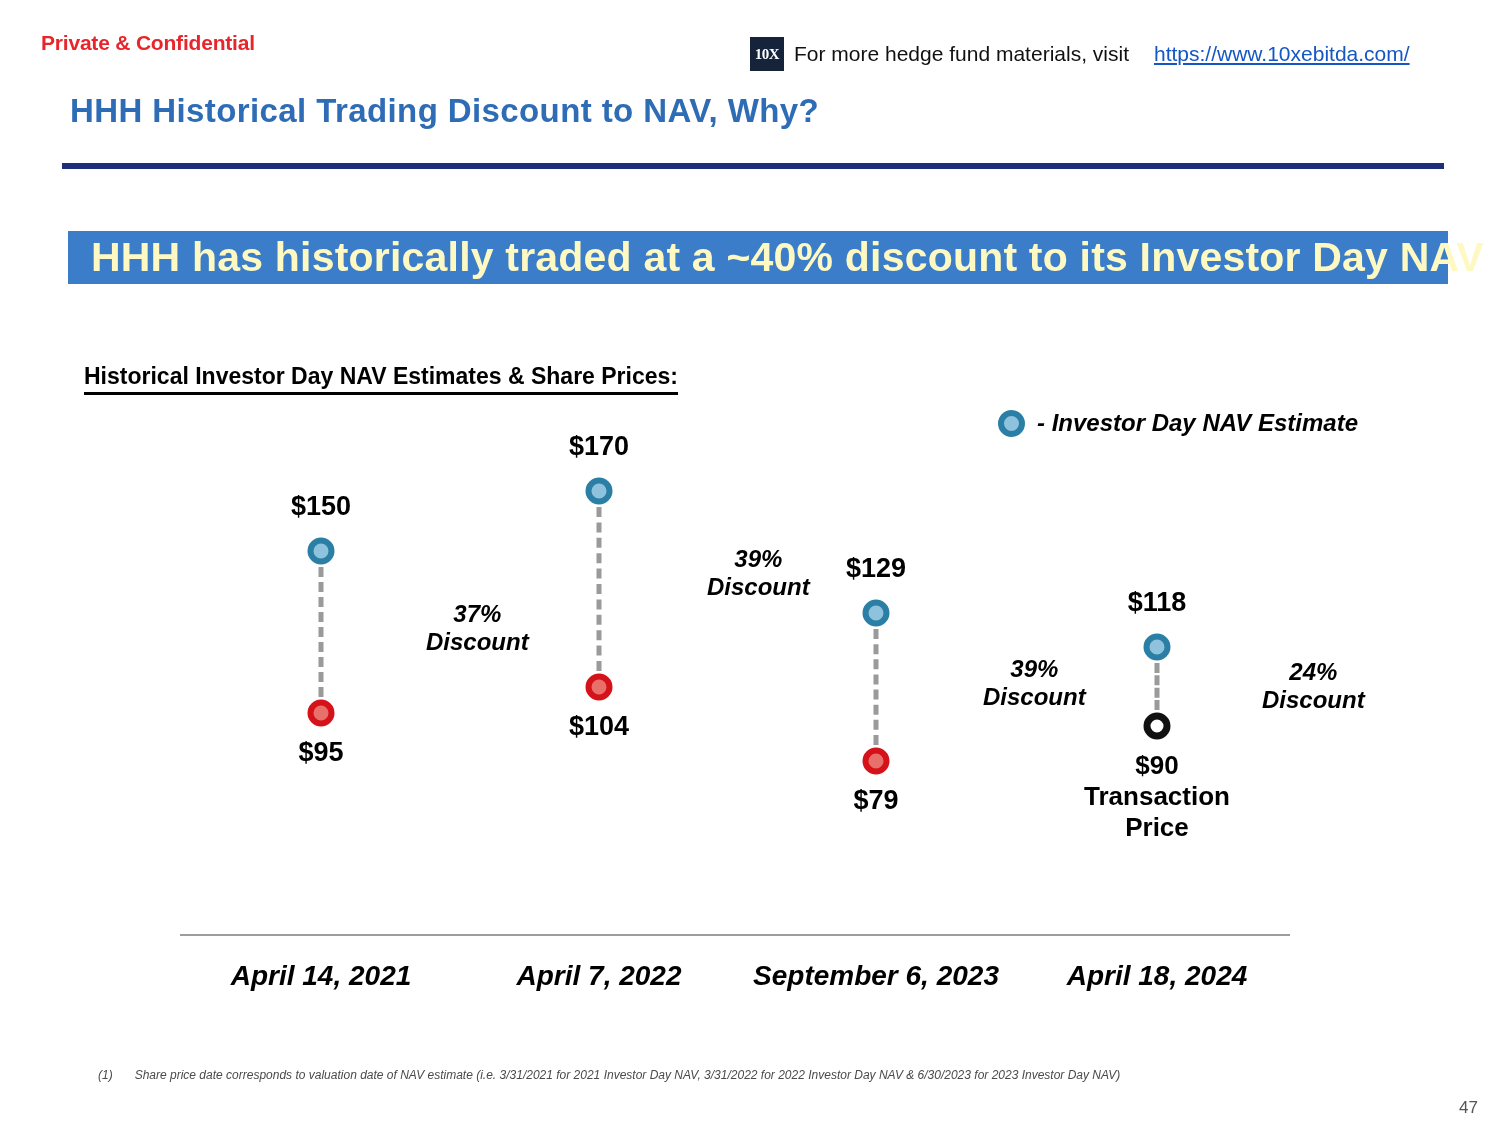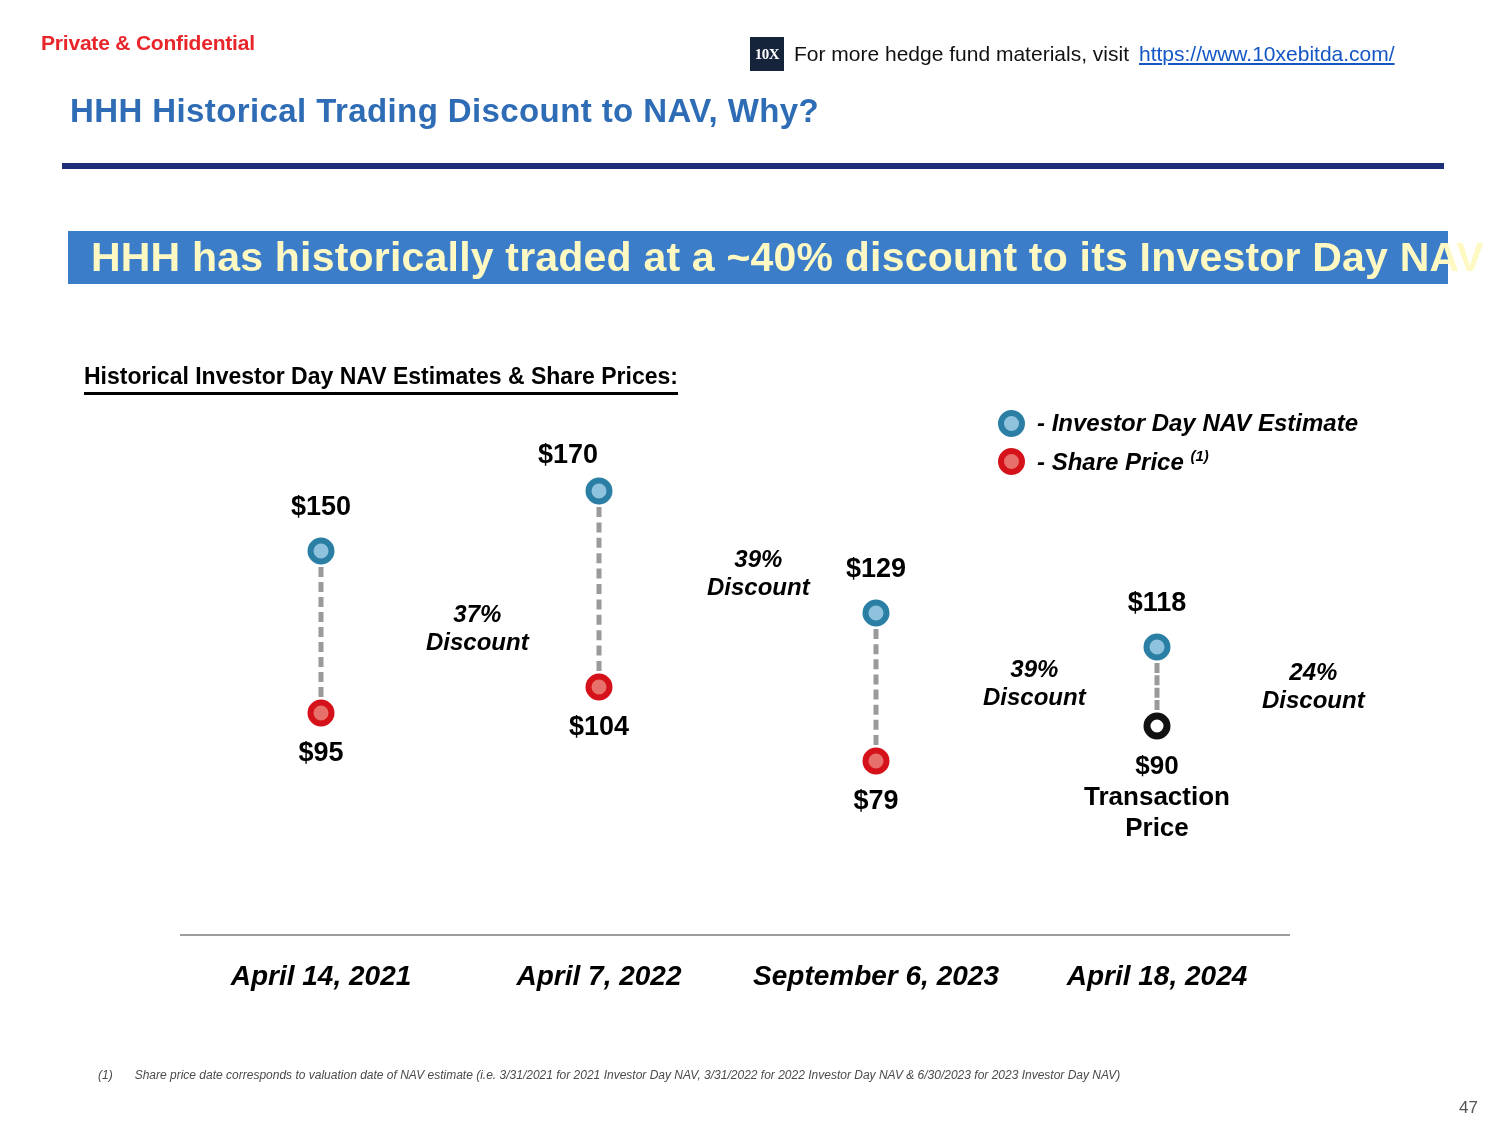--- a/index.html
+++ b/index.html
@@ -51,20 +51,21 @@
   }
   .source-text {
     font-size: 21px;
     color: #111111;
     font-family: "Liberation Sans", sans-serif;
   }
   .source-link {
     font-size: 21px;
     color: #1457C4;
     text-decoration: underline;
+    margin-left: 15px;
   }
 
   
   .deck-title {
     position: absolute;
     left: 62px;
     top: 92px;
     font-size: 33px;
     font-weight: bold;
     color: #2E6CB5;
@@ -253,39 +254,35 @@
 <div class="banner">
   <span class="banner-text">HHH has historically traded at a ~40% discount to its Investor Day NAV</span>
 </div>
 
 <div class="chart-heading">Historical Investor Day NAV Estimates &amp; Share Prices:</div>
 
 <div class="legend">
   <div class="legend-row">
     <span class="marker marker-nav"></span>
     <span class="legend-label">- Investor Day NAV Estimate</span>
-  </div>
-  <div class="legend-row">
-    <span class="marker marker-share"></span>
-    <span class="legend-label"><span>- Share Price </span><sup>(1)</sup></span>
   </div>
 </div>
 
 <div class="plot" id="plot">
     <div class="connector" style="left: 321px; top: 567px; height: 130px;"></div>
     <div class="value-label" style="left: 321px; top: 491px;">$150</div>
     <div class="dot marker marker-nav" style="left: 321px; top: 551px;"></div>
     <div class="dot marker marker-share" style="left: 321px; top: 713px;"></div>
     <div class="value-label" style="left: 321px; top: 737px;">$95</div>
     <div class="discount-label" style="left: 426px; top: 600px;">
       <div>37%</div>
       <div>Discount</div>
     </div>
     <div class="connector" style="left: 599px; top: 507px; height: 164px;"></div>
-    <div class="value-label" style="left: 568px; top: 431px; margin-top: 8px;">$170</div>
+    <div class="value-label" style="left: 599px; top: 431px;">$170</div>
     <div class="dot marker marker-nav" style="left: 599px; top: 491px;"></div>
     <div class="dot marker marker-share" style="left: 599px; top: 687px;"></div>
     <div class="value-label" style="left: 599px; top: 711px;">$104</div>
     <div class="discount-label" style="left: 707px; top: 545px;">
       <div>39%</div>
       <div>Discount</div>
     </div>
     <div class="connector" style="left: 876px; top: 629px; height: 116px;"></div>
     <div class="value-label" style="left: 876px; top: 553px;">$129</div>
     <div class="dot marker marker-nav" style="left: 876px; top: 613px;"></div>

